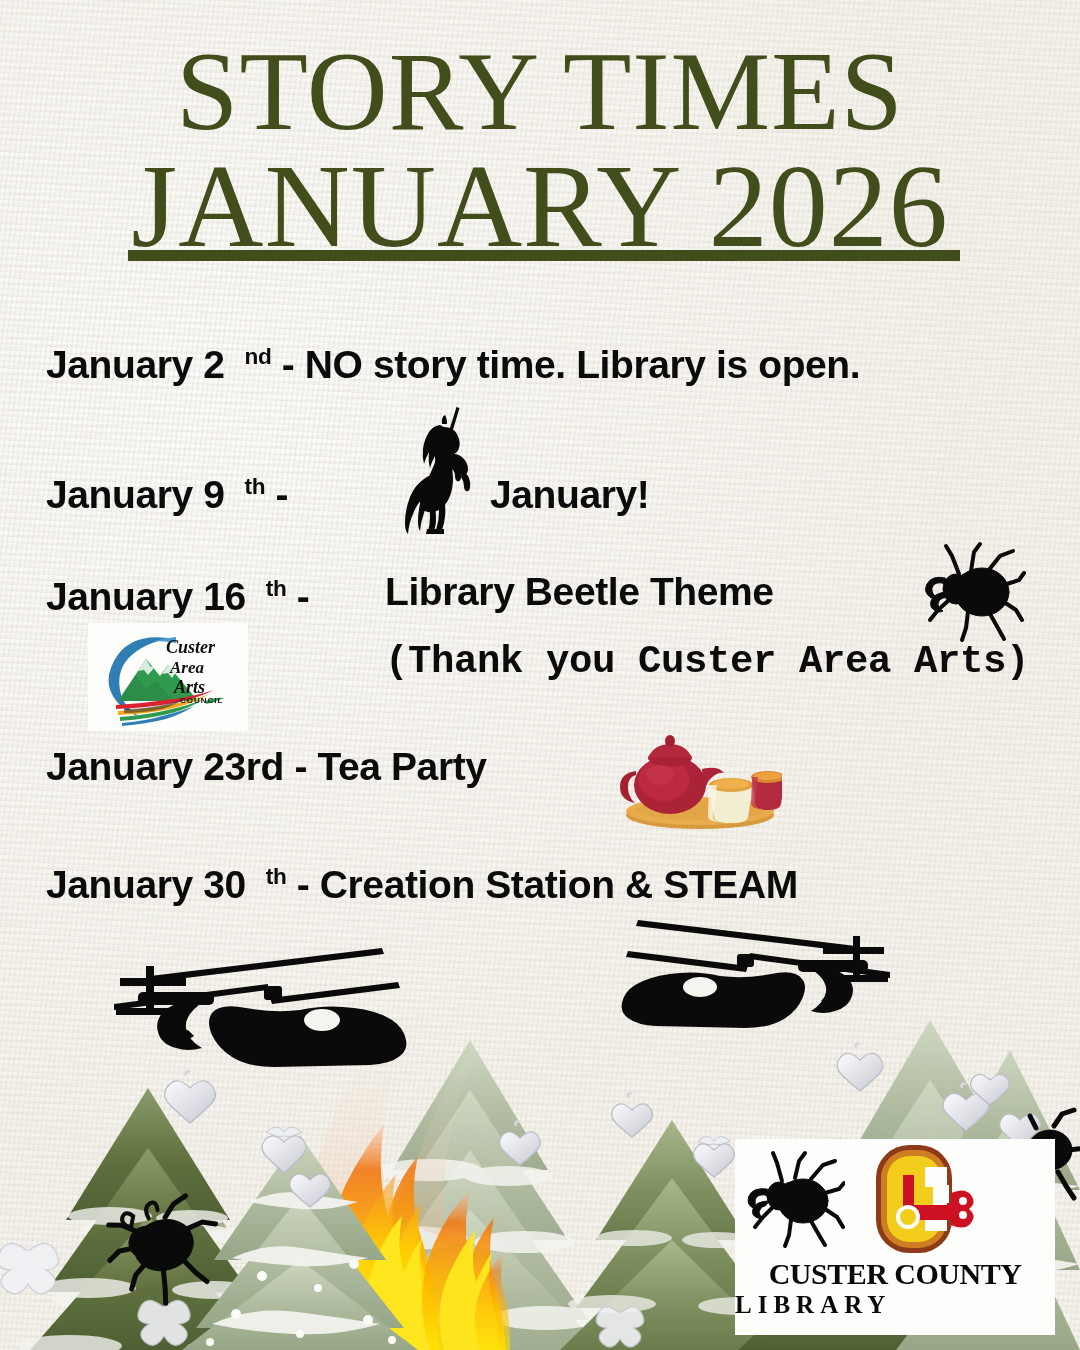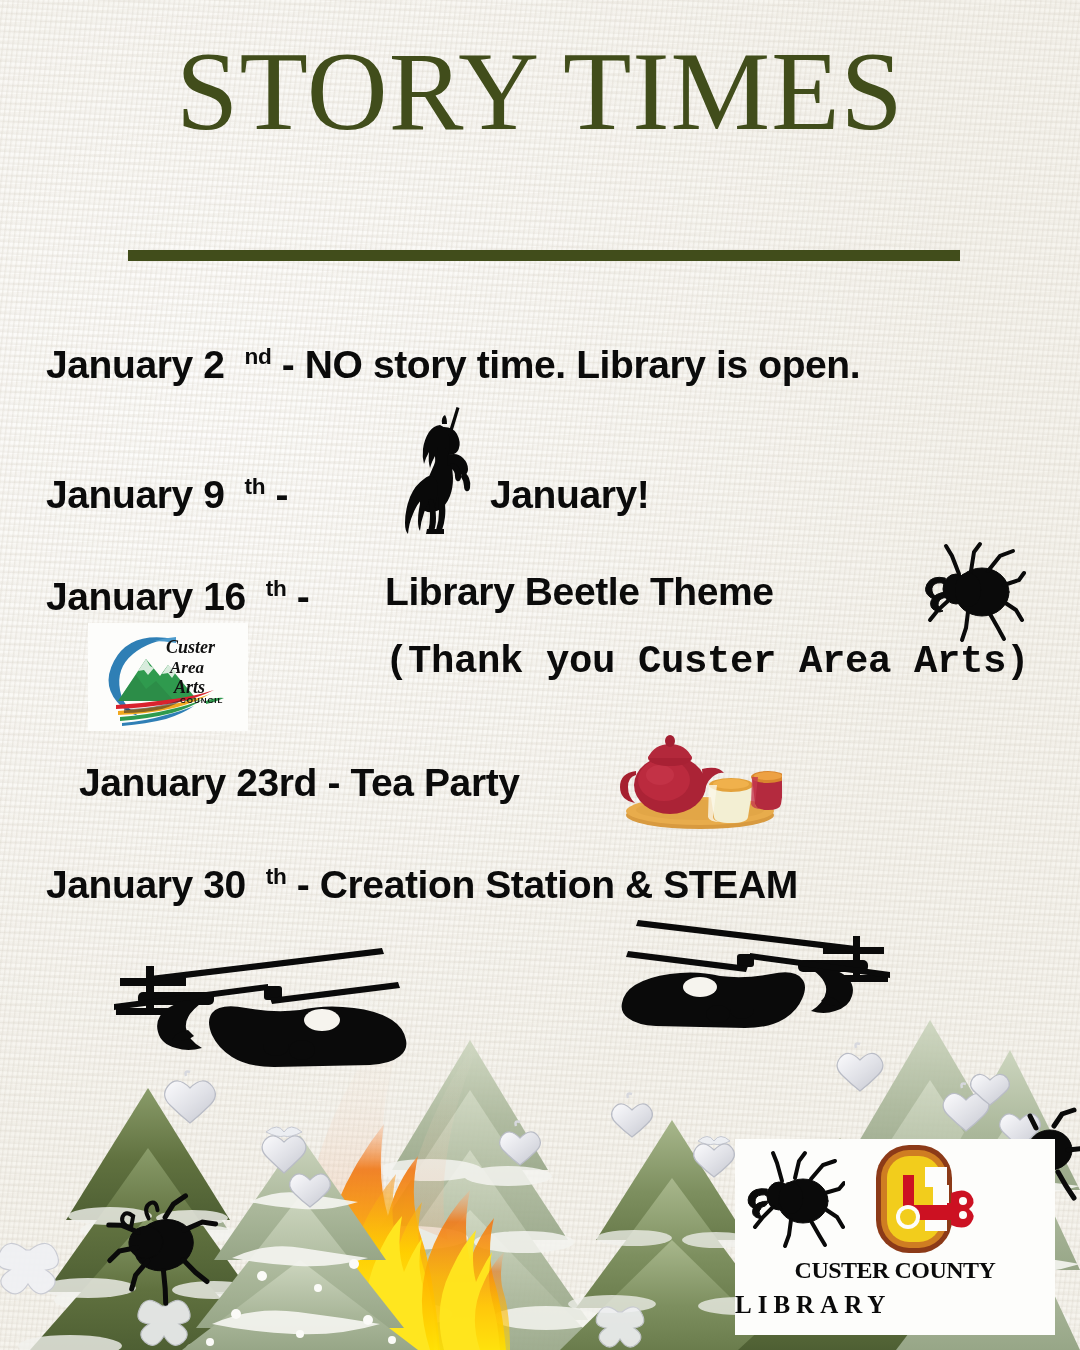--- a/index.html
+++ b/index.html
@@ -50,21 +50,21 @@
     line-height:1.05;
   }
   .etext sup{font-size:.58em;vertical-align:super;font-weight:bold;margin-left:20px;}
 
   .r1{position:absolute;left:46px;top:20px;}
   .r2{position:absolute;left:46px;top:150px;}
   .r2b{position:absolute;left:490px;top:150px;}
   .r3{position:absolute;left:46px;top:252px;}
   .r3b{position:absolute;left:385px;top:247px;}
   .r3c{position:absolute;left:385px;top:317px;font-family:Liberation Mono, monospace;}
-  .r4{position:absolute;left:46px;top:438px;margin-left:33px;}
+  .r4{position:absolute;left:46px;top:422px;}
   .r5{position:absolute;left:46px;top:540px;}
 
   
   .unicorn{position:absolute;left:382px;top:80px;width:120px;height:130px;}
 
   
   .beetle-inline{position:absolute;left:916px;top:215px;width:110px;height:105px;}
 
   
   .caa-logo{
@@ -83,37 +83,38 @@
   .lib-card{
     position:absolute;left:735px;top:1139px;width:320px;height:196px;
     background:#fdfdfb;
   }
   .lib-top{position:relative;height:120px;}
   .lib-beetle{position:absolute;left:10px;top:10px;width:100px;height:100px;}
   .lib-mark{position:absolute;left:112px;top:4px;width:135px;height:112px;}
   .lib-name{
     position:absolute;left:0;top:118px;width:320px;text-align:center;
     font-family:"Liberation Serif", serif;font-weight:bold;color:#0a0a0a;
-    font-size:24px;letter-spacing:-.5px;
+    font-size:30px;letter-spacing:-.5px;
   }
   .lib-sub{
     position:absolute;left:0;top:152px;width:320px;
     font-family:"Liberation Serif", serif;font-weight:bold;color:#0a0a0a;
     font-size:25px;letter-spacing:6px;
   }
 </style>
 </head>
 <body>
 
 <div class="poster">
 
   <div class="paper-texture"></div>
 
   <div class="title-block">
     <div class="title-line l1">STORY TIMES</div>
+    <div class="title-line l2">JANUARY 2026</div>
   </div>
   <div class="title-rule"></div>
 
   <div class="events">
 
     <div class="etext r1">
       <span>January 2</span><sup>nd</sup><span> - NO story time. Library is open.</span>
     </div>
 
     <div class="etext r2">

